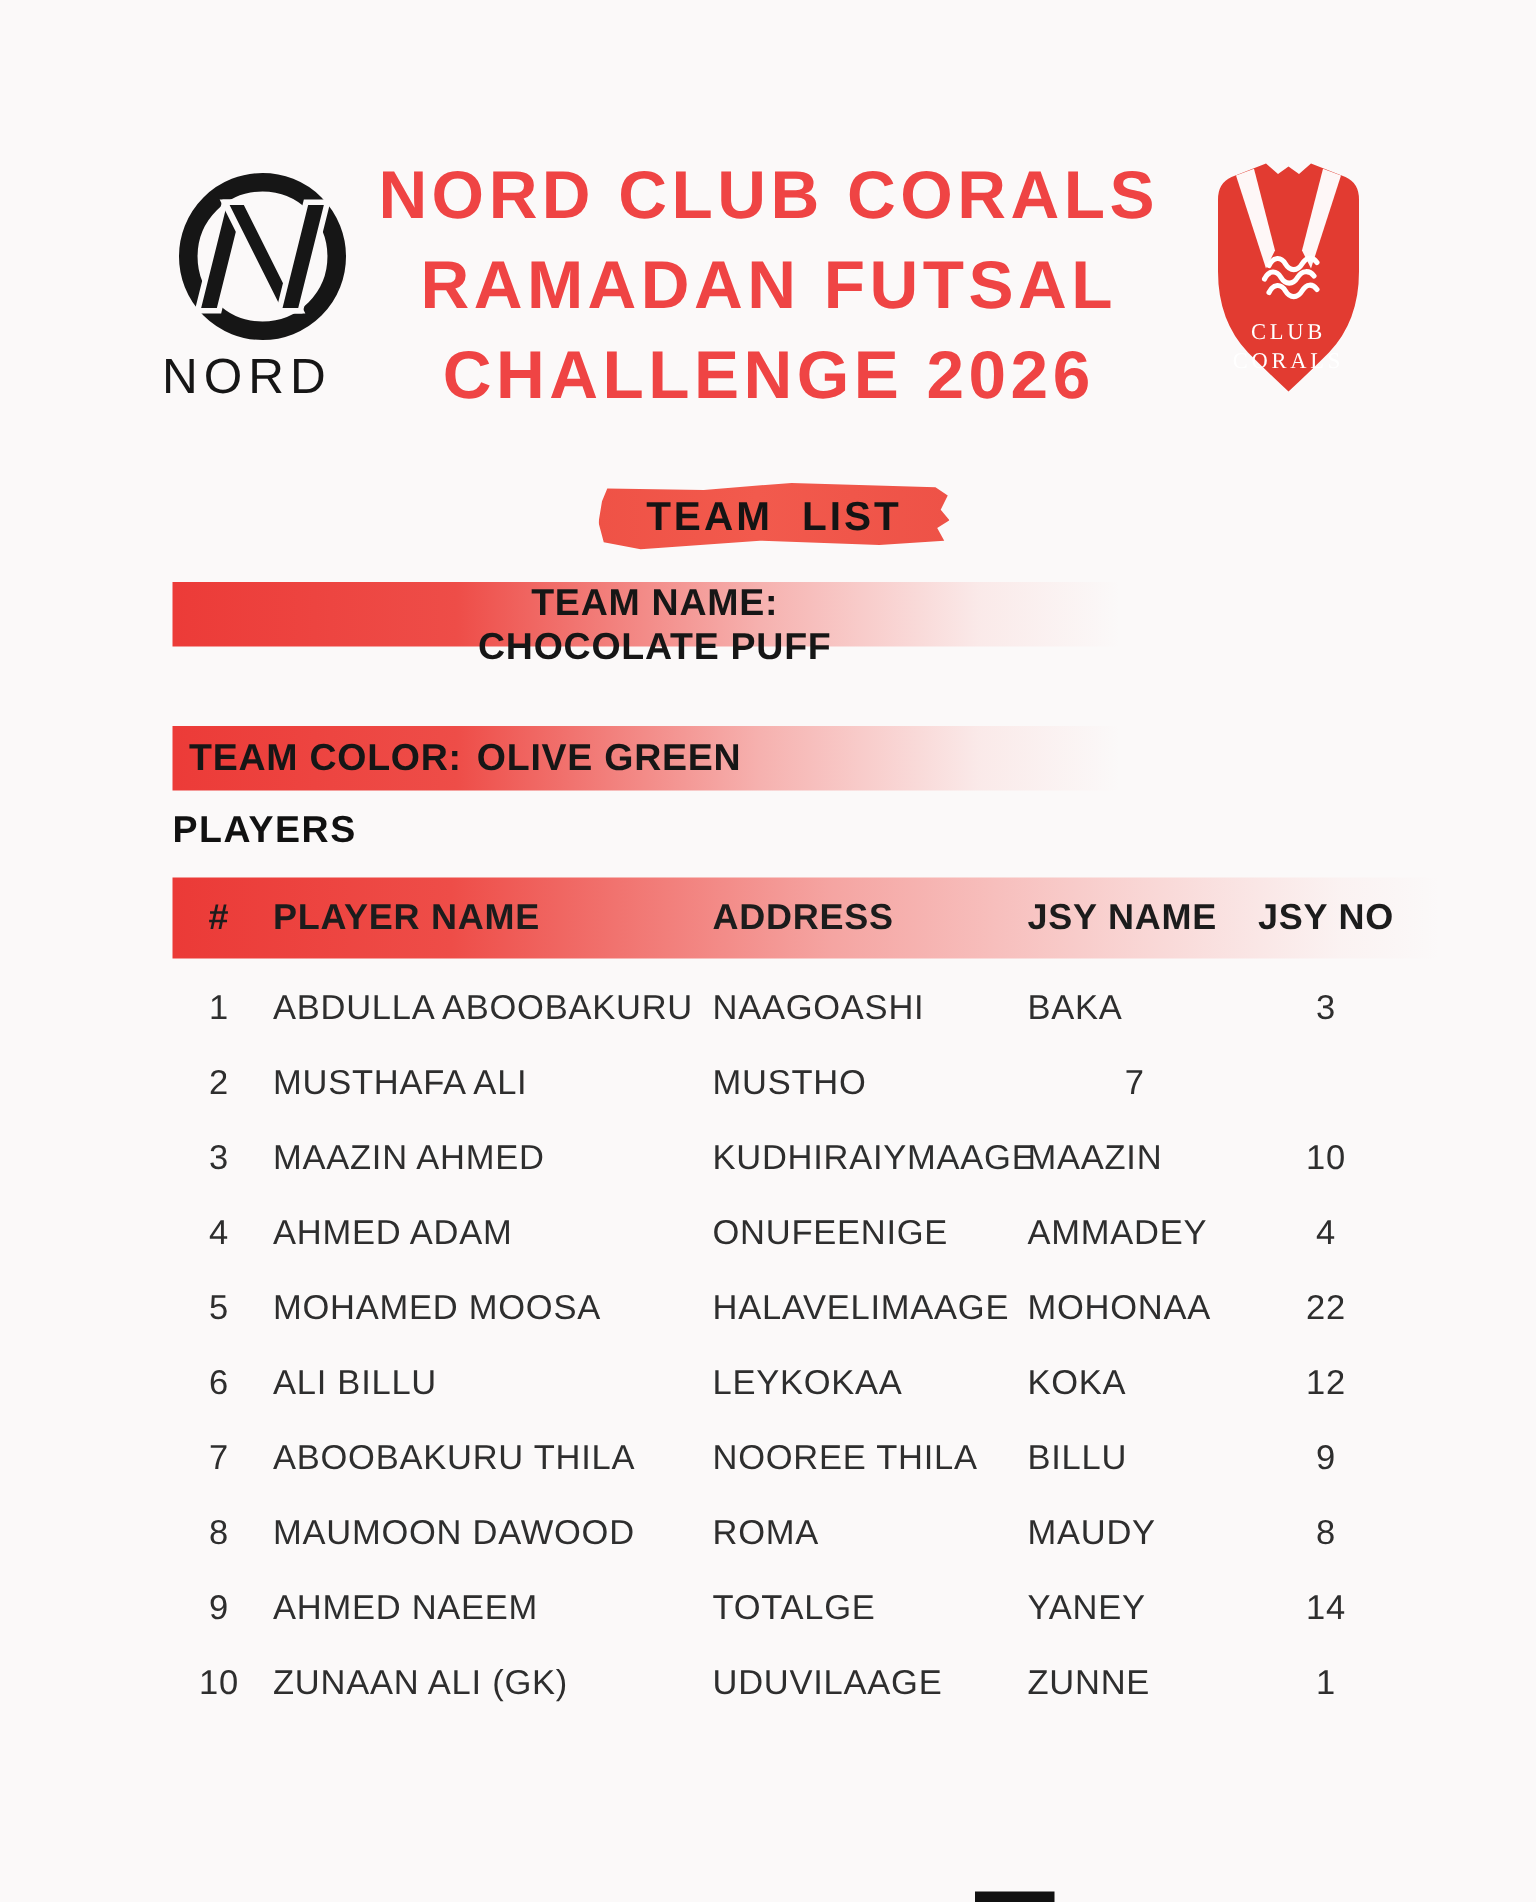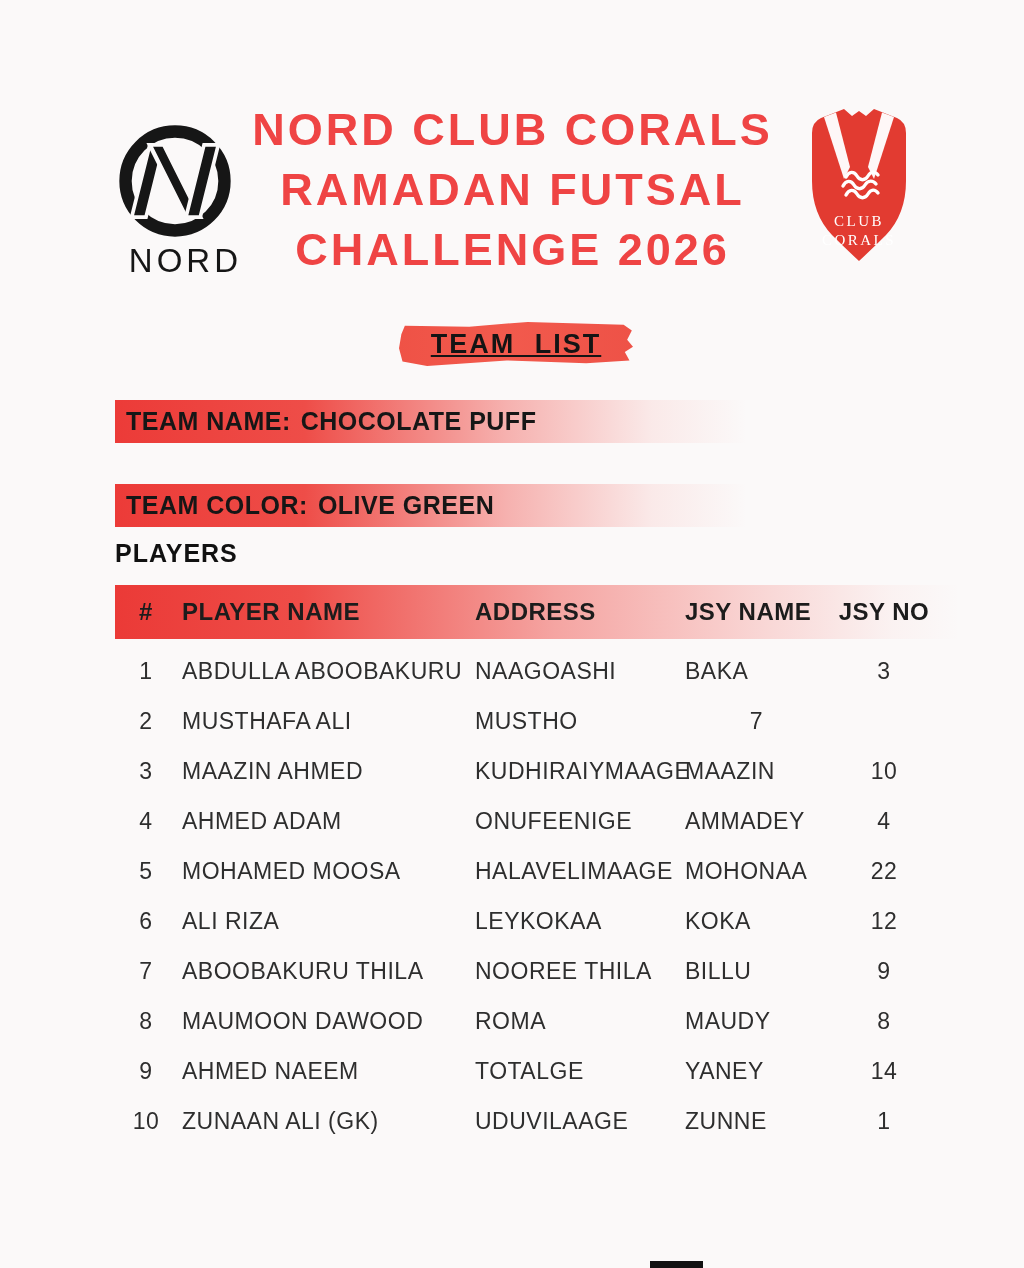--- a/index.html
+++ b/index.html
@@ -7,22 +7,22 @@
     position:relative;
     width:1024px;height:1268px;
     background:#fbf9f9;
     overflow:hidden;
     font-family:"Liberation Sans",sans-serif;
     color:#161616;
   }
 
   
   .logo{
-    position:absolute;left:108px;top:122px;width:134px;
-    text-align:right;
+    position:absolute;left:108px;top:112px;width:134px;
+    text-align:left;
   }
   .logo svg{display:block;margin:0 auto;}
   .logo-word{
     display:block;margin-top:2px;
     font-size:33px;font-weight:500;letter-spacing:4px;color:#161616;
   }
   .title{
     position:absolute;left:240px;top:100px;width:545px;margin:0;
     text-align:center;
     font-size:45px;line-height:60px;font-weight:bold;letter-spacing:3px;
@@ -34,33 +34,32 @@
   
   .banner{
     position:absolute;left:399px;top:321px;width:234px;height:47px;
     background:linear-gradient(90deg,#ef5246 0%,#f25a4d 45%,#ee5247 100%);
     clip-path:polygon(1% 28%,2.5% 10%,30% 12%,55% 2%,96% 8%,99.5% 20%,97.5% 40%,100% 55%,96.5% 66%,98.5% 84%,80% 90%,46% 84%,12% 96%,1.5% 86%,0% 58%);
     display:flex;align-items:center;justify-content:center;
   }
   .banner-label{
     font-size:27px;font-weight:bold;letter-spacing:2px;word-spacing:10px;
     color:#141414;
-    text-decoration:underline;
   }
 
   
   .team-bar{
     position:absolute;left:115px;width:632px;height:43px;
     background:linear-gradient(90deg,#ec3b38 0%,#ee4d48 30%,rgba(240,90,85,0.45) 62%,rgba(244,120,114,0.12) 85%,rgba(255,255,255,0) 100%);
     display:flex;align-items:center;
     padding-left:11px;box-sizing:border-box;
     font-size:25px;font-weight:bold;letter-spacing:0.5px;color:#161616;
   }
   .team-bar .gap{width:10px;}
-  .bar-name{top:400px;}
+  .bar-name{top:388px;flex-direction:column;}
   .bar-color{top:464px;margin-top:20px;}
 
   
   .players-heading{
     position:absolute;left:115px;top:539px;margin:0;
     font-size:25px;font-weight:bold;letter-spacing:1px;color:#111;text-align:right;
   }
   .table{position:absolute;left:115px;top:585px;width:845px;}
   .thead{
     height:54px;
@@ -182,21 +181,21 @@
     <div class="trow">
       <div class="c-center">5</div>
       <div class="c-left">MOHAMED MOOSA</div>
       <div class="c-left">HALAVELIMAAGE</div>
       <div class="c-left">MOHONAA</div>
       <div class="c-center">22</div>
     </div>
 
     <div class="trow">
       <div class="c-center">6</div>
-      <div class="c-left">ALI RIZA</div>
+      <div class="c-left">ALI BILLU</div>
       <div class="c-left">LEYKOKAA</div>
       <div class="c-left">KOKA</div>
       <div class="c-center">12</div>
     </div>
 
     <div class="trow">
       <div class="c-center">7</div>
       <div class="c-left">ABOOBAKURU THILA</div>
       <div class="c-left">NOOREE THILA</div>
       <div class="c-left">BILLU</div>

